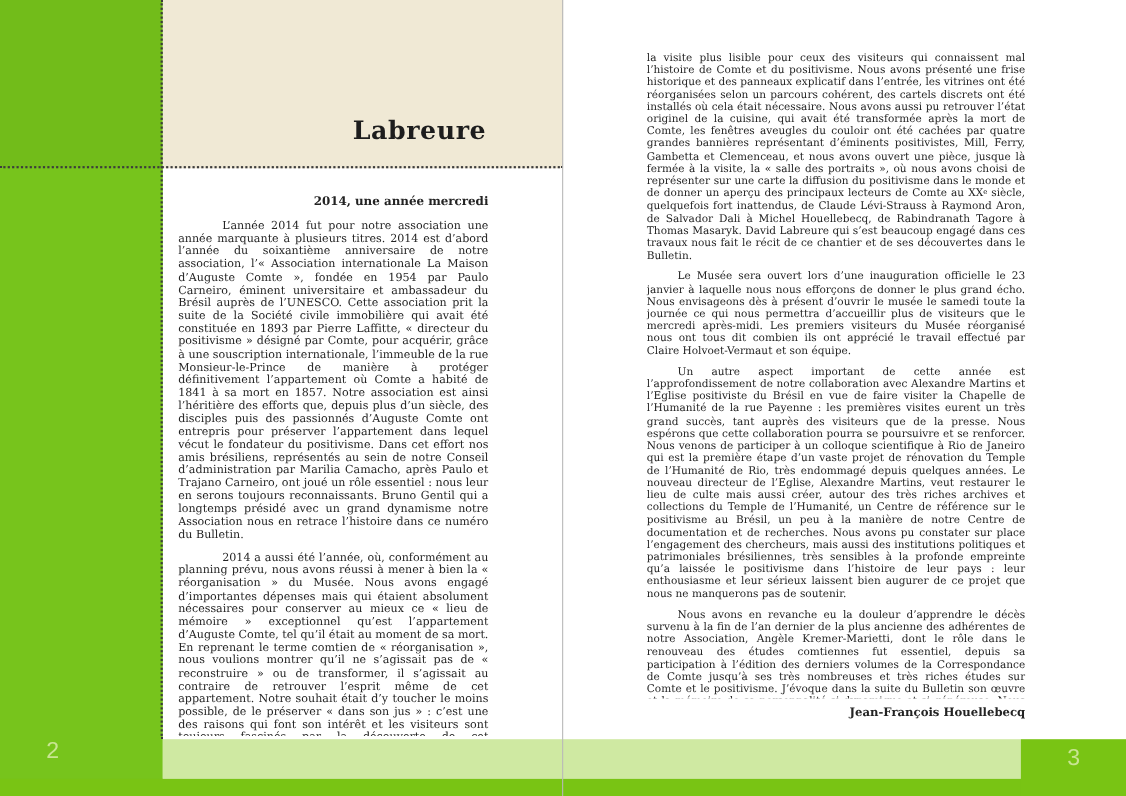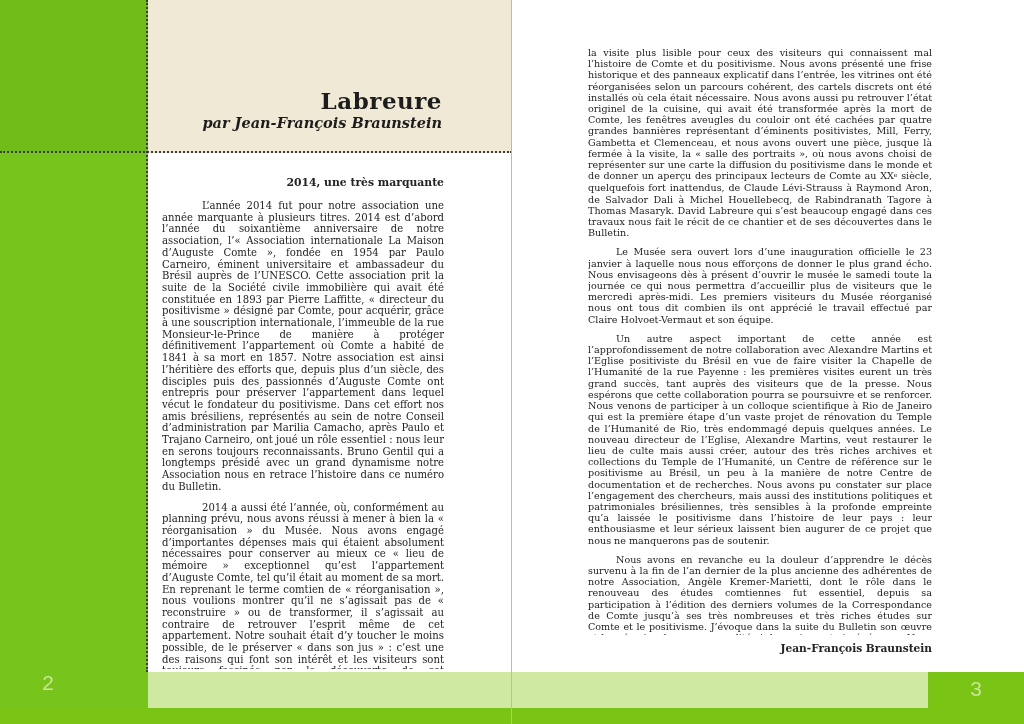--- a/index.html
+++ b/index.html
@@ -48,48 +48,47 @@
 <div class="spread">
 
   <div>
     <div class="sidebar">
       <div class="sidebar-top"></div>
     </div>
 
     <div class="beige">
       <div class="ed-wrap">
         <div class="ed-title">Labreure</div>
-        <div class="ed-byline">par Jean-François Braunstein</div>
       </div>
     </div>
 
     <div class="rule-h"></div>
     <div class="rule-v"></div>
 
     <div class="col col-left">
-      <div class="sec-head">2014, une très marquante</div>
+      <div class="sec-head">2014, une année mercredi</div>
       <div>
           <p class="para"><span>L’année 2014 fut pour notre association une année marquante à plusieurs titres. 2014 est d’abord l’année du soixantième anniversaire de notre association, l’« Association internationale La Maison d’Auguste Comte », fondée en 1954 par Paulo Carneiro, éminent universitaire et ambassadeur du Brésil auprès de l’UNESCO. Cette association prit la suite de la Société civile immobilière qui avait été constituée en 1893 par Pierre Laffitte, « directeur du positivisme » désigné par Comte, pour acquérir, grâce à une souscription internationale, l’immeuble de la rue Monsieur-le-Prince de manière à protéger définitivement l’appartement où Comte a habité de 1841 à sa mort en 1857. Notre association est ainsi l’héritière des efforts que, depuis plus d’un siècle, des disciples puis des passionnés d’Auguste Comte ont entrepris pour préserver l’appartement dans lequel vécut le fondateur du positivisme. Dans cet effort nos amis brésiliens, représentés au sein de notre Conseil d’administration par Marilia Camacho, après Paulo et Trajano Carneiro, ont joué un rôle essentiel : nous leur en serons toujours reconnaissants. Bruno Gentil qui a longtemps présidé avec un grand dynamisme notre Association nous en retrace l’histoire dans ce numéro du </span><span class="it">Bulletin</span><span>.</span></p>
           <p class="para"><span>2014 a aussi été l’année, où, conformément au planning prévu, nous avons réussi à mener à bien la « réorganisation » du Musée. Nous avons engagé d’importantes dépenses mais qui étaient absolument nécessaires pour conserver au mieux ce « lieu de mémoire » exceptionnel qu’est l’appartement d’Auguste Comte, tel qu’il était au moment de sa mort. En reprenant le terme comtien de « réorganisation », nous voulions montrer qu’il ne s’agissait pas de « reconstruire » ou de transformer, il s’agissait au contraire de retrouver l’esprit même de cet appartement. Notre souhait était d’y toucher le moins possible, de le préserver « dans son jus » : c’est une des raisons qui font son intérêt et les visiteurs sont toujours fascinés par la découverte de cet appartement qui est sans doute l’un des seuls, sinon le seul appartement parisien du XIX</span></p>
         </div>
     </div>
 
     <div class="pagenum pn-left">2</div>
   </div>
 
   <div>
     <div class="col col-right">
       <div>
           <p class="para noindent"><span>la visite plus lisible pour ceux des visiteurs qui connaissent mal l’histoire de Comte et du positivisme. Nous avons présenté une frise historique et des panneaux explicatif dans l’entrée, les vitrines ont été réorganisées selon un parcours cohérent, des cartels discrets ont été installés où cela était nécessaire. Nous avons aussi pu retrouver l’état originel de la cuisine, qui avait été transformée après la mort de Comte, les fenêtres aveugles du couloir ont été cachées par quatre grandes bannières représentant d’éminents positivistes, Mill, Ferry, Gambetta et Clemenceau, et nous avons ouvert une pièce, jusque là fermée à la visite, la « salle des portraits », où nous avons choisi de représenter sur une carte la diffusion du positivisme dans le monde et de donner un aperçu des principaux lecteurs de Comte au XX</span><span class="sup">e</span><span> siècle, quelquefois fort inattendus, de Claude Lévi-Strauss à Raymond Aron, de Salvador Dali à Michel Houellebecq, de Rabindranath Tagore à Thomas Masaryk. David Labreure qui s’est beaucoup engagé dans ces travaux nous fait le récit de ce chantier et de ses découvertes dans le </span><span class="it">Bulletin</span><span>.</span></p>
           <p class="para"><span>Le Musée sera ouvert lors d’une inauguration officielle le 23 janvier à laquelle nous nous efforçons de donner le plus grand écho. Nous envisageons dès à présent d’ouvrir le musée le samedi toute la journée ce qui nous permettra d’accueillir plus de visiteurs que le mercredi après-midi. Les premiers visiteurs du Musée réorganisé nous ont tous dit combien ils ont apprécié le travail effectué par Claire Holvoet-Vermaut et son équipe.</span></p>
           <p class="para"><span>Un autre aspect important de cette année est l’approfondissement de notre collaboration avec Alexandre Martins et l’Eglise positiviste du Brésil en vue de faire visiter la Chapelle de l’Humanité de la rue Payenne : les premières visites eurent un très grand succès, tant auprès des visiteurs que de la presse. Nous espérons que cette collaboration pourra se poursuivre et se renforcer. Nous venons de participer à un colloque scientifique à Rio de Janeiro qui est la première étape d’un vaste projet de rénovation du Temple de l’Humanité de Rio, très endommagé depuis quelques années. Le nouveau directeur de l’Eglise, Alexandre Martins, veut restaurer le lieu de culte mais aussi créer, autour des très riches archives et collections du Temple de l’Humanité, un Centre de référence sur le positivisme au Brésil, un peu à la manière de notre Centre de documentation et de recherches. Nous avons pu constater sur place l’engagement des chercheurs, mais aussi des institutions politiques et patrimoniales brésiliennes, très sensibles à la profonde empreinte qu’a laissée le positivisme dans l’histoire de leur pays : leur enthousiasme et leur sérieux laissent bien augurer de ce projet que nous ne manquerons pas de soutenir.</span></p>
           <p class="para"><span>Nous avons en revanche eu la douleur d’apprendre le décès survenu à la fin de l’an dernier de la plus ancienne des adhérentes de notre Association, Angèle Kremer-Marietti, dont le rôle dans le renouveau des études comtiennes fut essentiel, depuis sa participation à l’édition des derniers volumes de la </span><span class="it">Correspondance</span><span> de Comte jusqu’à ses très nombreuses et très riches études sur Comte et le positivisme. J’évoque dans la suite du </span><span class="it">Bulletin</span><span> son œuvre et la mémoire de sa personnalité si dynamique et si généreuse. Nous avons organisé une journée amicale d’hommage à la mémoire d’Angèle Kremer-Marietti qui aura lieu le 12 décembre. Malgré les années il n’y avait pas de personne plus jeune et plus enthousiaste qu’Angèle. Elle restera vivante dans le souvenir de tous les membres de notre Association.</span></p>
         </div>
     </div>
-    <div class="signature">Jean-François Braunstein</div>
+    <div class="signature">Jean-François Houellebecq</div>
     <div class="corner-block">
       <span class="pagenum pn-right">3</span>
     </div>
   </div>
 
   <div class="footer-light"></div>
   <div class="footer-strip"></div>
 
   <div class="gutter"></div>
 

